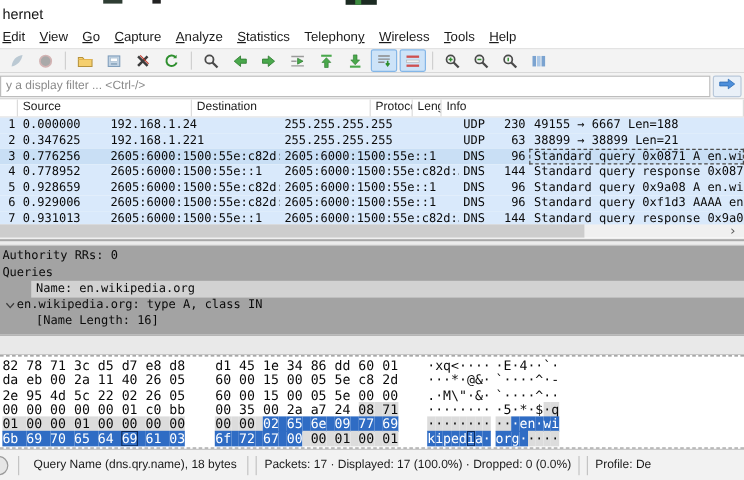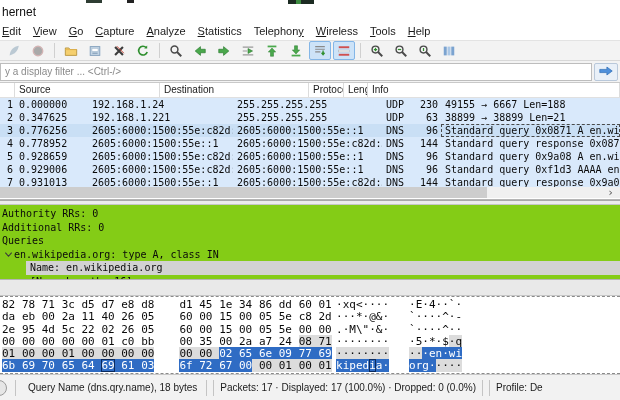--- a/index.html
+++ b/index.html
@@ -52,36 +52,36 @@
   .prow.sel .c-info{outline:1px dashed #4a4a4a;outline-offset:-1px;}
   .hscroll{position:absolute;left:0;right:0;bottom:1px;height:11px;background:#f0f0f0;}
   .hthumb{position:absolute;left:0;top:0;bottom:0;width:487px;background:#cdcdcd;}
   .harrow{position:absolute;right:2px;top:0;bottom:0;width:15px;display:flex;align-items:center;
           justify-content:center;color:#555;font-size:11px;}
   .harrow::before{content:"\203A";}
   
   .splitter1{height:5px;background:#ececec;border-top:1px solid #a8a8a8;border-bottom:1px solid #c6c6c6;box-sizing:border-box;}
   .splitter2{height:17px;background:#e9e9e9;border-top:1px solid #b5b5b5;border-bottom:1px solid #c6c6c6;box-sizing:border-box;}
   
-  .details{height:74px;background:#84cc16;overflow:hidden;box-sizing:border-box;padding-top:2px;
+  .details{height:74px;background:#a3a3a3;overflow:hidden;box-sizing:border-box;padding-top:2px;
            font-family:"DejaVu Sans Mono",monospace;font-size:10px;color:#0a0a0a;}
   .dline{height:13.5px;line-height:13.5px;white-space:pre;display:flex;align-items:center;}
   .dline.ind0{padding-left:2px;}
   .dline .chev{width:12px;display:inline-flex;justify-content:center;align-items:center;}
   .dline.sel{margin-left:26px;background:#d2d2d2;padding-left:4px;}
   .dline.clipped{padding-left:30px;}
   
   .bytes{height:78px;background:#fff;border-top:1px dashed #8a8a8a;border-bottom:1px dashed #8a8a8a;
          box-sizing:border-box;font-family:"DejaVu Sans Mono",monospace;font-size:11px;color:#0a0a0a;
          padding:2px 0 0 2px;overflow:hidden;}
-  .hline{height:12.3px;line-height:12.3px;display:flex;white-space:pre;}
+  .hline{height:12.3px;line-height:12.3px;display:flex;white-space:pre;gap:20px;}
   .hexpart{display:flex;width:334px;flex:none;}
   .hg+.hg{margin-left:25px;}
   .ap{display:flex;}
-  .ag+.ag{margin-left:20px;}
+  .ag+.ag{margin-left:4px;}
   .g{background:#dcdcdc;}
   .b{background:#2f6cc4;color:#fff;}
   .x{background:#2f6cc4;color:#fff;box-shadow:inset 0 0 0 1px #0a2a5e;}
   
   .statusbar{height:26px;background:#f2f2f2;border-top:1px solid #c8c8c8;box-sizing:border-box;
              display:flex;align-items:center;font-size:10px;color:#1a1a1a;overflow:hidden;}
   .expert{width:14px;height:14px;border-radius:50%;border:1px solid #9a9a9a;background:#e6e6e6;
           margin-left:-9px;flex:none;}
   .ssep{width:1px;height:16px;background:#c4c4c4;flex:none;}
   .field-info{margin-left:12px;white-space:nowrap;}
@@ -352,26 +352,25 @@
   <div class="hscroll">
     <div class="hthumb"></div>
     <div class="harrow"></div>
   </div>
 </div>
 
 <div class="splitter1"></div>
 
 <div class="details">
     <div class="dline ind0"><span>Authority RRs: 0</span></div>
-    <div class="dline ind0"><span>Additional RRs: 0</span></div>
     <div class="dline ind0"><span>Queries</span></div>
+    <div class="dline sel ind2"><span>Name: en.wikipedia.org</span></div>
     <div class="dline ind0"><span class="chev"><svg width="9" height="9" viewBox="0 0 10 10">
           <path d="M1.5 3l3.5 4 3.5-4" fill="none" stroke="#3c3c3c" stroke-width="1.2"></path>
         </svg></span><span>en.wikipedia.org: type A, class IN</span></div>
-    <div class="dline sel ind2"><span>Name: en.wikipedia.org</span></div>
     <div class="dline clipped ind2"><span>[Name Length: 16]</span></div>
   </div>
 
 <div class="splitter2"></div>
 
 <div class="bytes">
   <div>
       <div class="hline"><span class="hexpart"><span class="hg"><span class="tok n">82</span><span class="n"> </span><span class="tok n">78</span><span class="n"> </span><span class="tok n">71</span><span class="n"> </span><span class="tok n">3c</span><span class="n"> </span><span class="tok n">d5</span><span class="n"> </span><span class="tok n">d7</span><span class="n"> </span><span class="tok n">e8</span><span class="n"> </span><span class="tok n">d8</span></span><span class="hg"><span class="tok n">d1</span><span class="n"> </span><span class="tok n">45</span><span class="n"> </span><span class="tok n">1e</span><span class="n"> </span><span class="tok n">34</span><span class="n"> </span><span class="tok n">86</span><span class="n"> </span><span class="tok n">dd</span><span class="n"> </span><span class="tok n">60</span><span class="n"> </span><span class="tok n">01</span></span></span><span class="ap"><span class="ag"><span class="ac n">·</span><span class="ac n">x</span><span class="ac n">q</span><span class="ac n">&lt;</span><span class="ac n">·</span><span class="ac n">·</span><span class="ac n">·</span><span class="ac n">·</span></span><span class="ag"><span class="ac n">·</span><span class="ac n">E</span><span class="ac n">·</span><span class="ac n">4</span><span class="ac n">·</span><span class="ac n">·</span><span class="ac n">`</span><span class="ac n">·</span></span></span></div>
       <div class="hline"><span class="hexpart"><span class="hg"><span class="tok n">da</span><span class="n"> </span><span class="tok n">eb</span><span class="n"> </span><span class="tok n">00</span><span class="n"> </span><span class="tok n">2a</span><span class="n"> </span><span class="tok n">11</span><span class="n"> </span><span class="tok n">40</span><span class="n"> </span><span class="tok n">26</span><span class="n"> </span><span class="tok n">05</span></span><span class="hg"><span class="tok n">60</span><span class="n"> </span><span class="tok n">00</span><span class="n"> </span><span class="tok n">15</span><span class="n"> </span><span class="tok n">00</span><span class="n"> </span><span class="tok n">05</span><span class="n"> </span><span class="tok n">5e</span><span class="n"> </span><span class="tok n">c8</span><span class="n"> </span><span class="tok n">2d</span></span></span><span class="ap"><span class="ag"><span class="ac n">·</span><span class="ac n">·</span><span class="ac n">·</span><span class="ac n">*</span><span class="ac n">·</span><span class="ac n">@</span><span class="ac n">&amp;</span><span class="ac n">·</span></span><span class="ag"><span class="ac n">`</span><span class="ac n">·</span><span class="ac n">·</span><span class="ac n">·</span><span class="ac n">·</span><span class="ac n">^</span><span class="ac n">·</span><span class="ac n">-</span></span></span></div>
       <div class="hline"><span class="hexpart"><span class="hg"><span class="tok n">2e</span><span class="n"> </span><span class="tok n">95</span><span class="n"> </span><span class="tok n">4d</span><span class="n"> </span><span class="tok n">5c</span><span class="n"> </span><span class="tok n">22</span><span class="n"> </span><span class="tok n">02</span><span class="n"> </span><span class="tok n">26</span><span class="n"> </span><span class="tok n">05</span></span><span class="hg"><span class="tok n">60</span><span class="n"> </span><span class="tok n">00</span><span class="n"> </span><span class="tok n">15</span><span class="n"> </span><span class="tok n">00</span><span class="n"> </span><span class="tok n">05</span><span class="n"> </span><span class="tok n">5e</span><span class="n"> </span><span class="tok n">00</span><span class="n"> </span><span class="tok n">00</span></span></span><span class="ap"><span class="ag"><span class="ac n">.</span><span class="ac n">·</span><span class="ac n">M</span><span class="ac n">\</span><span class="ac n">"</span><span class="ac n">·</span><span class="ac n">&amp;</span><span class="ac n">·</span></span><span class="ag"><span class="ac n">`</span><span class="ac n">·</span><span class="ac n">·</span><span class="ac n">·</span><span class="ac n">·</span><span class="ac n">^</span><span class="ac n">·</span><span class="ac n">·</span></span></span></div>

